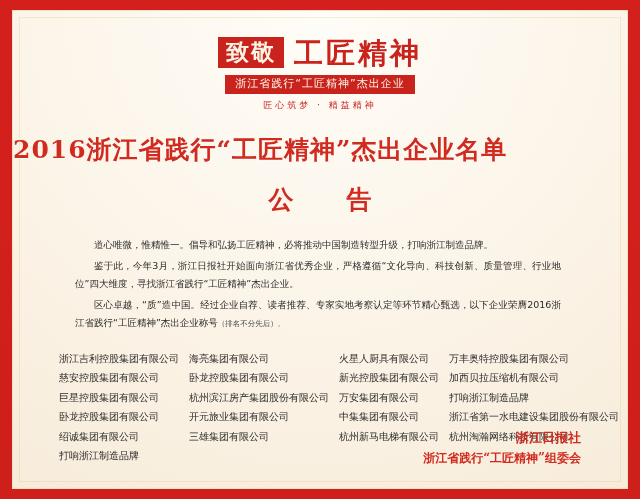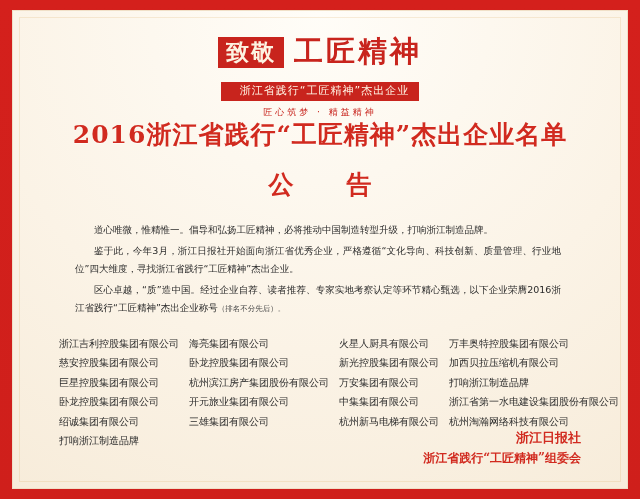--- a/index.html
+++ b/index.html
@@ -37,21 +37,21 @@
   
   .logo-block {
     width: 100%;
     padding-top: 26px;
     display: flex;
     flex-direction: column;
     align-items: center;
   }
   .logo-row {
     display: flex;
-    align-items: flex-start;
+    align-items: flex-end;
     justify-content: center;
     gap: 10px;
   }
   .zhijing {
     background: #c8241d;
     color: #fdf3e2;
     font-family: "DejaVu Serif", "Liberation Serif", serif;
     font-weight: bold;
     font-size: 23px;
     letter-spacing: 2px;
@@ -60,38 +60,39 @@
   }
   .gjjs {
     color: #c8241d;
     font-family: "DejaVu Serif", "Liberation Serif", serif;
     font-weight: bold;
     font-size: 29px;
     letter-spacing: 3px;
     line-height: 1;
   }
   .logo-sub {
-    margin-top: 14px;
+    margin-top: 7px;
     background: #c8241d;
     color: #fff6e6;
     font-size: 11px;
     letter-spacing: 1px;
-    padding: 3px 10px 4px 19px;
+    padding: 3px 10px 4px 10px;
     line-height: 1.1;
   }
   .logo-sub2 {
     margin-top: 5px;
     color: #c8241d;
     font-size: 9px;
     letter-spacing: 3px;
   }
 
   
   .title {
-    text-align: center;
+    margin-top: 22px;
+    text-align: left;
     color: #d12a1f;
     font-family: "DejaVu Serif", "Liberation Serif", serif;
     font-weight: bold;
     font-size: 25px;
     letter-spacing: 1px;
     line-height: 1.25;
     text-shadow: 0 1px 0 rgba(255,255,255,0.6);
   }
   .title-2 {
     text-align: center;

